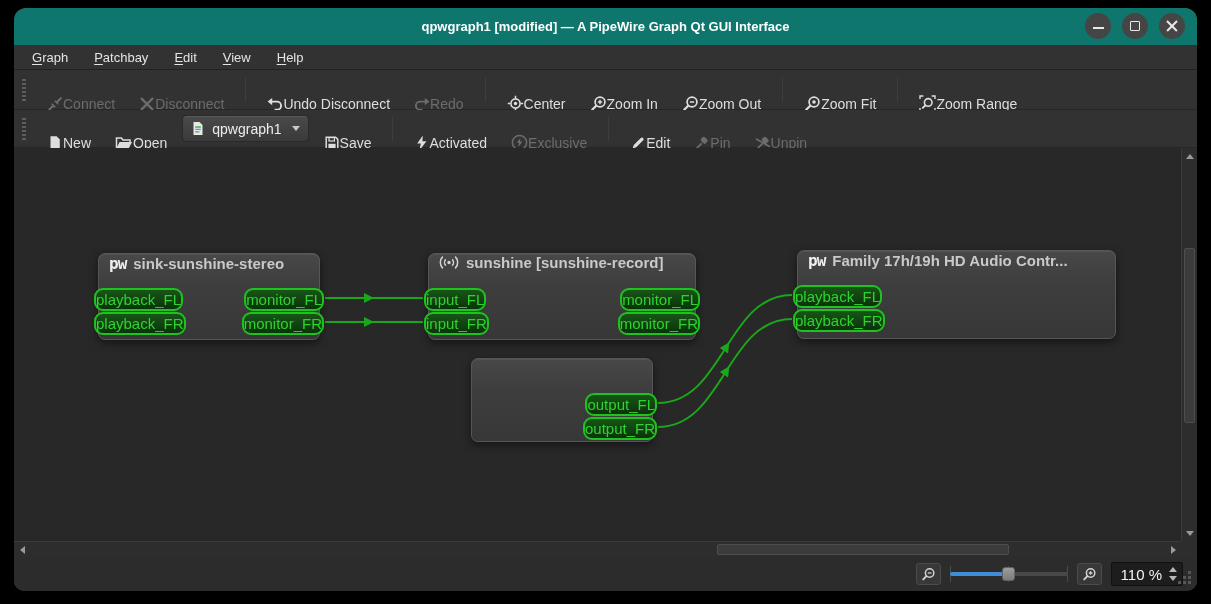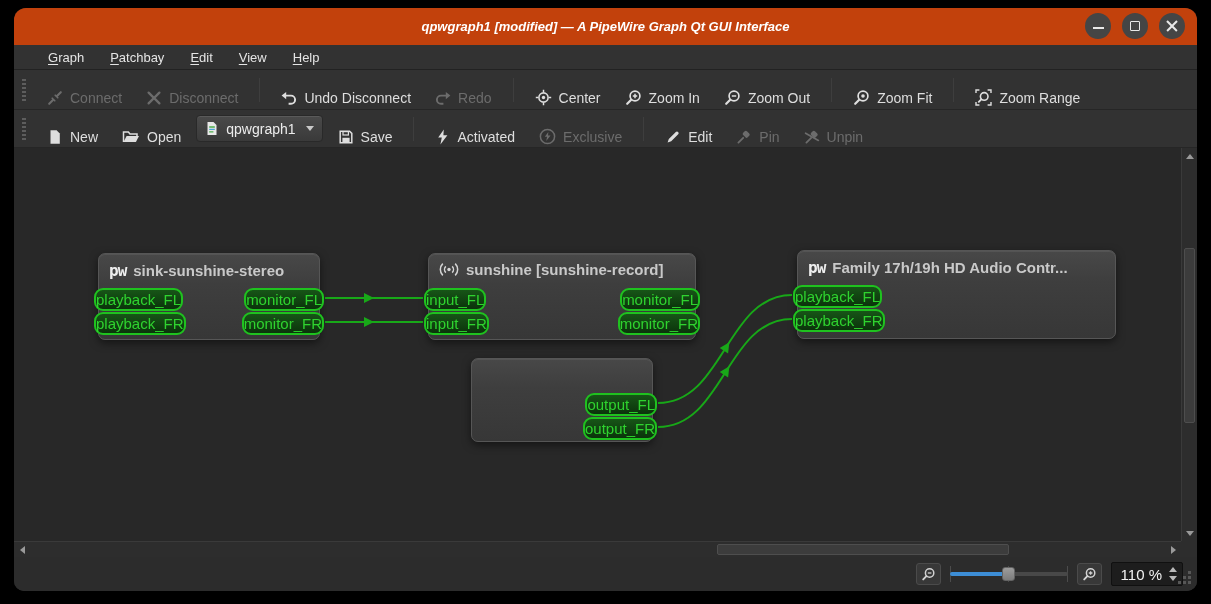--- a/index.html
+++ b/index.html
@@ -5,61 +5,61 @@
   * { margin:0; padding:0; box-sizing:border-box; }
   html,body { width:1211px; height:604px; background:#000; overflow:hidden;
     font-family:"Liberation Sans", sans-serif; }
   u { text-decoration:underline; text-underline-offset:2px; }
 
   .window { position:absolute; left:14px; top:8px; width:1183px; height:583px;
     background:#2e2e2e; border-radius:12px 12px 10px 10px; overflow:hidden;
     display:flex; flex-direction:column; }
 
   
-  .titlebar { height:37px; background:#c2410c; position:relative; flex:0 0 auto;
-    display:flex; align-items:center; justify-content:center;font-style:italic; }
+  .titlebar { height:37px; background:#0f766e; position:relative; flex:0 0 auto;
+    display:flex; align-items:center; justify-content:center; }
   .title-text { color:#ffffff; font-size:13px; font-weight:bold; }
   .win-controls { position:absolute; right:12px; top:5px; display:flex; gap:11px; }
   .win-btn { width:26px; height:26px; border-radius:50%; background:#454545;
     display:flex; align-items:center; justify-content:center; position:relative; }
   .glyph-min { width:11px; height:2px; background:#e9e9e9; margin-top:4px; }
   .glyph-max { width:10px; height:10px; border:1.6px solid #e9e9e9; border-radius:1px; }
   .glyph-close { position:relative; width:12px; height:12px; }
   .glyph-close::before,.glyph-close::after { content:""; position:absolute; left:-1px; top:5px;
     width:14px; height:1.8px; background:#e9e9e9; }
   .glyph-close::before { transform:rotate(45deg); } .glyph-close::after { transform:rotate(-45deg); }
 
   
   .menubar { height:25px; background:#323232; border-bottom:1px solid #222;
-    display:flex; align-items:center; padding:0 24px; gap:6px; flex:0 0 auto; }
+    display:flex; align-items:center; padding:0 8px; gap:6px; flex:0 0 auto; }
   .menu-item { color:#e4e4e4; font-size:13px; padding:2px 10px; border-radius:3px; }
 
   
   .toolbar { height:40px; background:#323232; border-bottom:1px solid #262626;
     display:flex; align-items:center; padding:0 6px; gap:6px; flex:0 0 auto; }
   .toolbar.second { height:38px; }
   .thandle { width:4px; height:22px; border-left:2px dotted #5d5d5d; border-right:2px dotted #5d5d5d; margin:0 6px 0 2px; }
   .tsep { width:1px; height:24px; background:#242424; border-right:1px solid #3e3e3e; margin:0 6px; }
-  .tbtn { display:flex; align-items:center; gap:7px; height:28px; padding:0 9px;
+  .tbtn { display:flex; align-items:flex-end; gap:0; height:28px; padding:0 9px;
     color:#dedede; font-size:14px; border-radius:4px; white-space:nowrap;margin-top:16px; }
   .tbtn.disabled { color:#6c6c6c; }
   .tbtn svg { flex:0 0 auto; }
   .combo { display:flex; align-items:center; gap:7px; height:27px; padding:0 8px;
     background:linear-gradient(#4a4a4a,#3a3a3a); border:1px solid #292929; border-radius:4px;
     box-shadow:inset 0 1px 0 #5a5a5a; color:#ececec; font-size:14px; }
   .caret-down { width:0; height:0; border-left:4px solid transparent; border-right:4px solid transparent;
     border-top:5px solid #c9c9c9; margin-left:3px; }
 
   
   .canvas { position:relative; flex:1 1 auto; background:#282828; overflow:hidden; }
   .wires { position:absolute; left:0; top:0; z-index:1; }
   .node { position:absolute; z-index:2; border-radius:7px;
     background:linear-gradient(180deg,#484848 0%,#3e3e3e 35%,#373737 100%);
     border:1px solid #565656; box-shadow:0 3px 9px rgba(0,0,0,.5), inset 0 1px 0 rgba(255,255,255,.07); }
-  .node-header { display:flex; align-items:center; gap:7px; padding:7px 10px;
+  .node-header { display:flex; align-items:center; gap:7px; padding:0 10px;
     color:#c9c9c9; font-size:15px; font-weight:bold; white-space:nowrap; overflow:hidden;text-align:center; }
   .pw-glyph { color:#eeeeee; font-weight:bold; font-size:16px; letter-spacing:-1px; font-family:"DejaVu Sans Mono", monospace; }
   .port { position:absolute; height:23px; line-height:19px; padding:0 0; white-space:nowrap;
     font-size:15px; color:#2fd32f; background:linear-gradient(180deg,#175517,#0b330b);
     border:2px solid #1fc21f; border-radius:9px; z-index:3; }
   .port.in { left:-5px; } .port.out { right:-5px; }
   .row1 { top:34px; } .row2 { top:58px; }
   #node-sink     { left:84px;  top:105px; width:222px; height:87px; }
   #node-sunshine { left:414px; top:105px; width:268px; height:87px; }
   #node-family   { left:783px; top:102px; width:319px; height:89px; }

